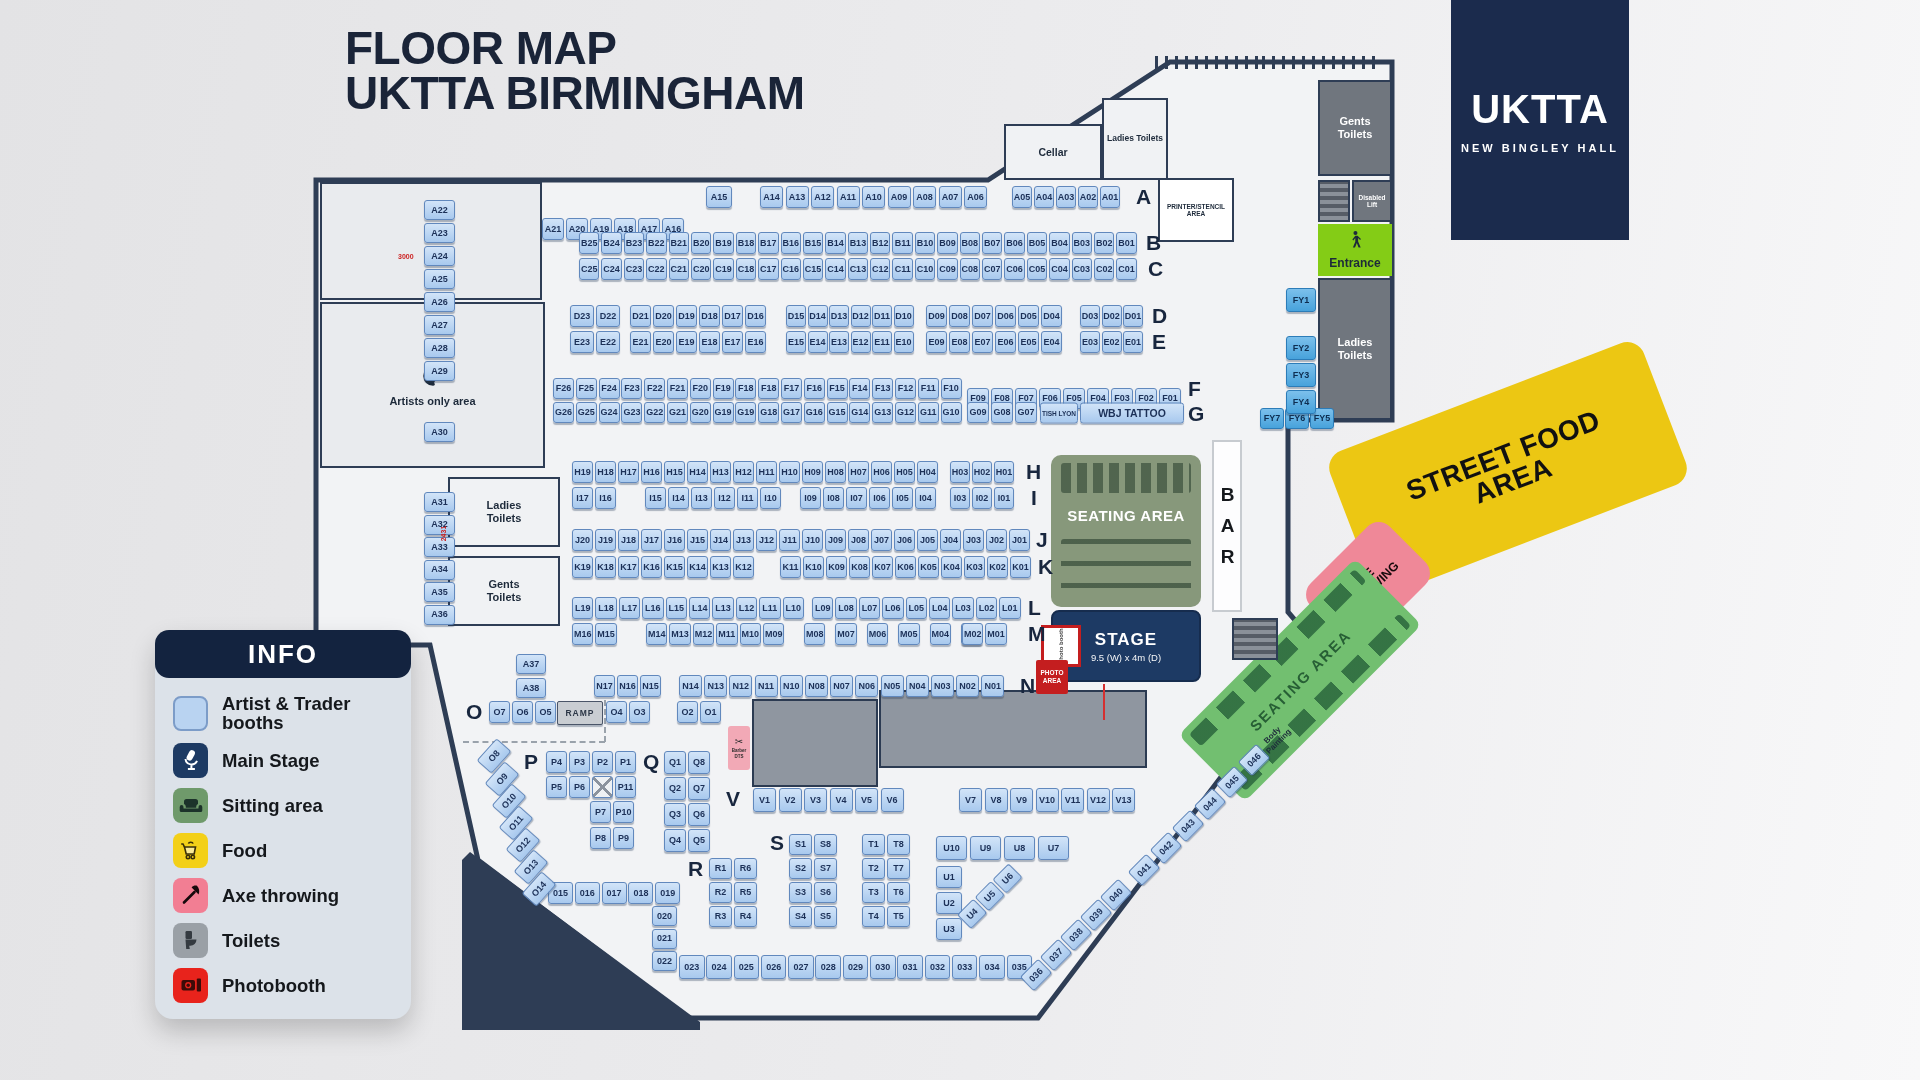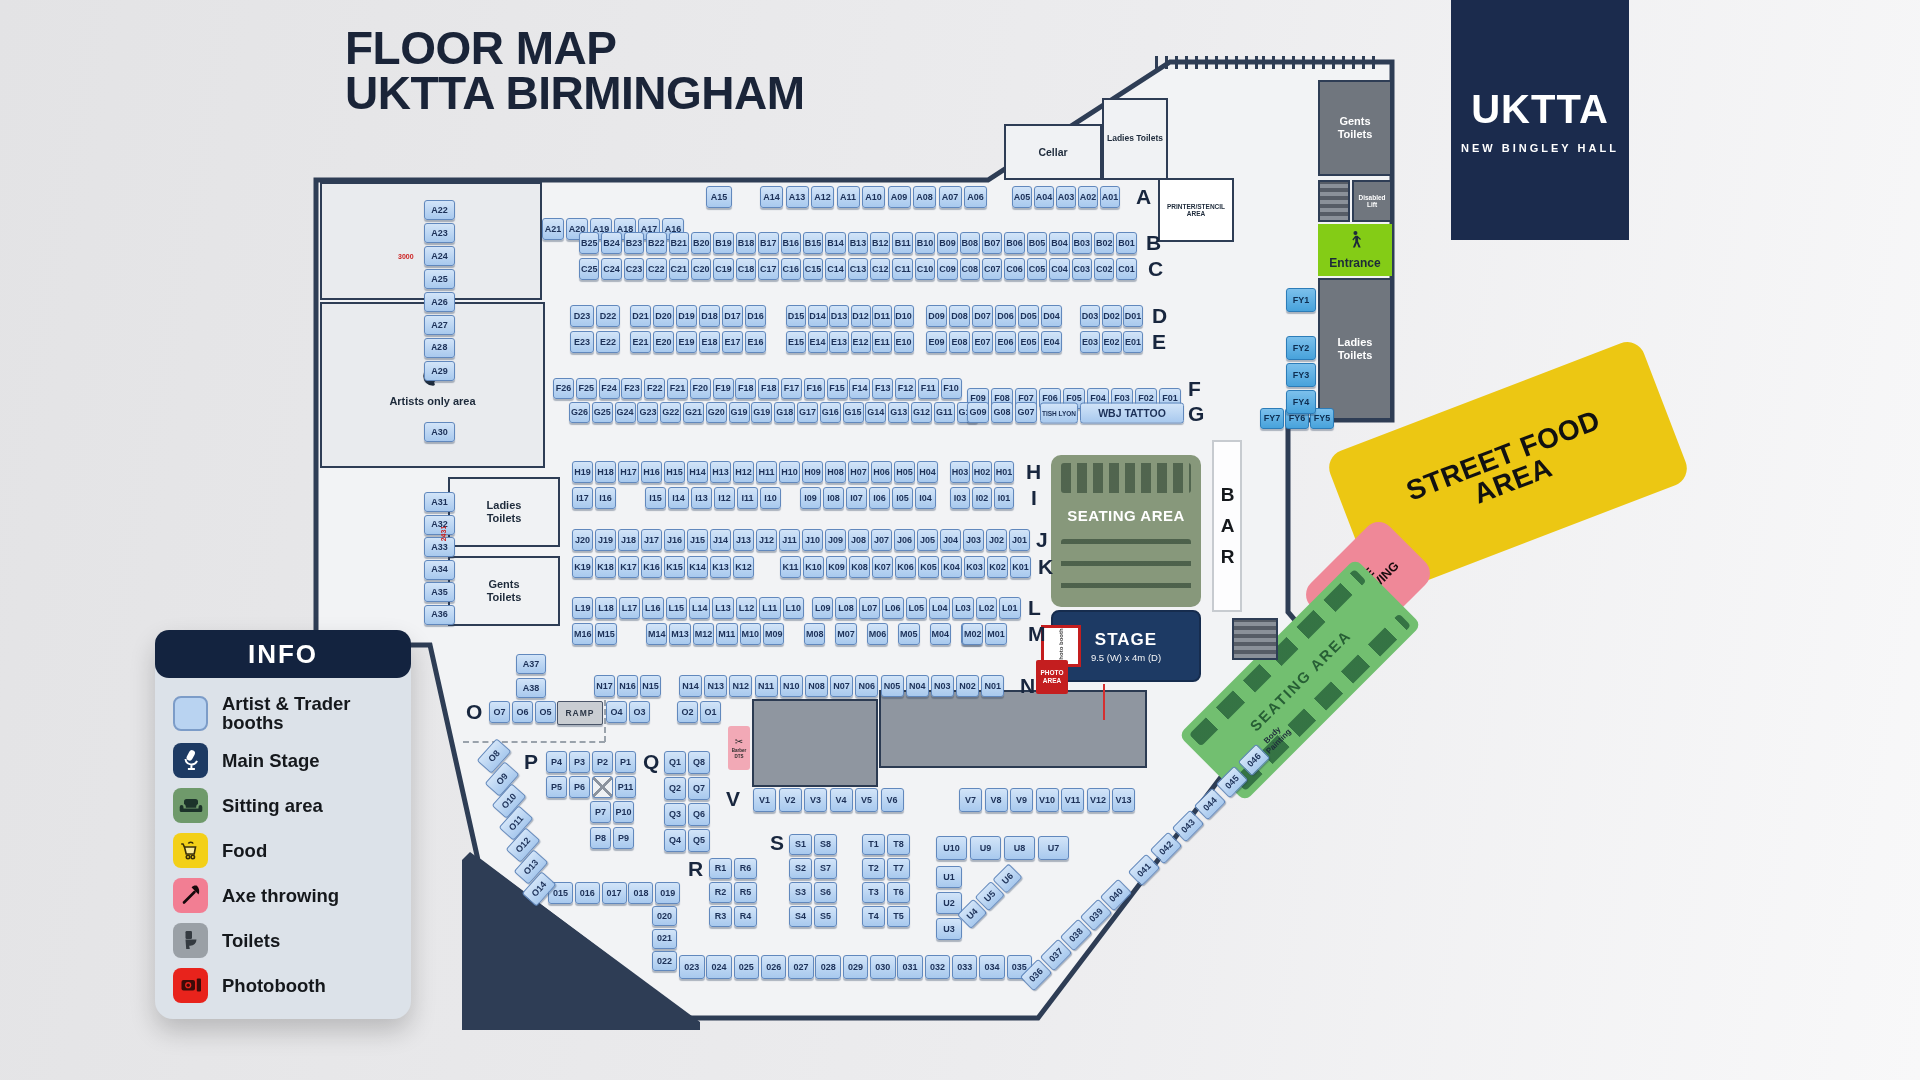--- a/index.html
+++ b/index.html
@@ -235,21 +235,21 @@
         <div class="booth" style="width: 20px; height: 22px;">A02</div>
         <div class="booth" style="width: 20px; height: 22px;">A01</div>
       </div>
       <div class="bg" style="left: 424px; top: 200px; flex-direction: column; gap: 3px;">
         <div class="booth" style="width: 31px; height: 20px;">A22</div>
         <div class="booth" style="width: 31px; height: 20px;">A23</div>
         <div class="booth" style="width: 31px; height: 20px;">A24</div>
         <div class="booth" style="width: 31px; height: 20px;">A25</div>
         <div class="booth" style="width: 31px; height: 20px;">A26</div>
         <div class="booth" style="width: 31px; height: 20px;">A27</div>
-        <div class="booth" style="width: 31px; height: 20px; font-family: Liberation Mono, monospace;">A28</div>
+        <div class="booth" style="width: 31px; height: 20px;">A28</div>
         <div class="booth" style="width: 31px; height: 20px;">A29</div>
       </div>
       <div class="bg" style="left: 424px; top: 422px; flex-direction: column; gap: 2px;">
         <div class="booth" style="width: 31px; height: 20px;">A30</div>
       </div>
       <div class="bg" style="left: 424px; top: 492px; flex-direction: column; gap: 2.5px;">
         <div class="booth" style="width: 31px; height: 20px;">A31</div>
         <div class="booth" style="width: 31px; height: 20px;">A32</div>
         <div class="booth" style="width: 31px; height: 20px;">A33</div>
         <div class="booth" style="width: 31px; height: 20px;">A34</div>
@@ -404,21 +404,21 @@
         <div class="booth" style="width: 22px; height: 21px;">F09</div>
         <div class="booth" style="width: 22px; height: 21px;">F08</div>
         <div class="booth" style="width: 22px; height: 21px;">F07</div>
         <div class="booth" style="width: 22px; height: 21px;">F06</div>
         <div class="booth" style="width: 22px; height: 21px;">F05</div>
         <div class="booth" style="width: 22px; height: 21px;">F04</div>
         <div class="booth" style="width: 22px; height: 21px;">F03</div>
         <div class="booth" style="width: 22px; height: 21px;">F02</div>
         <div class="booth" style="width: 22px; height: 21px;">F01</div>
       </div>
-      <div class="bg" style="left: 553px; top: 402px; gap: 1.8px; margin-left: 16px;">
+      <div class="bg" style="left: 553px; top: 402px; gap: 1.8px;">
         <div class="booth" style="width: 21px; height: 21px;">G26</div>
         <div class="booth" style="width: 21px; height: 21px;">G25</div>
         <div class="booth" style="width: 21px; height: 21px;">G24</div>
         <div class="booth" style="width: 21px; height: 21px;">G23</div>
         <div class="booth" style="width: 21px; height: 21px;">G22</div>
         <div class="booth" style="width: 21px; height: 21px;">G21</div>
         <div class="booth" style="width: 21px; height: 21px;">G20</div>
         <div class="booth" style="width: 21px; height: 21px;">G19</div>
         <div class="booth" style="width: 21px; height: 21px;">G19</div>
         <div class="booth" style="width: 21px; height: 21px;">G18</div>

